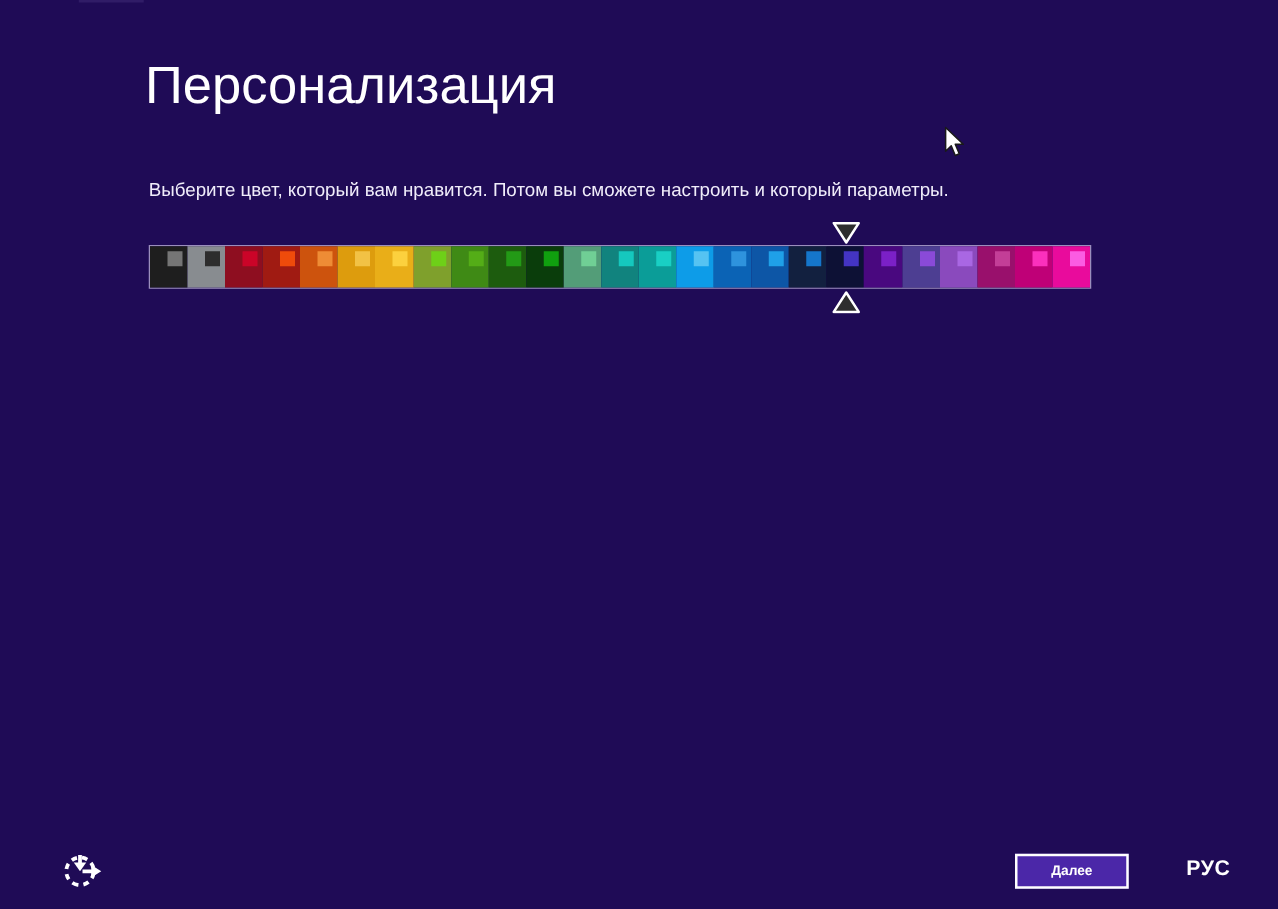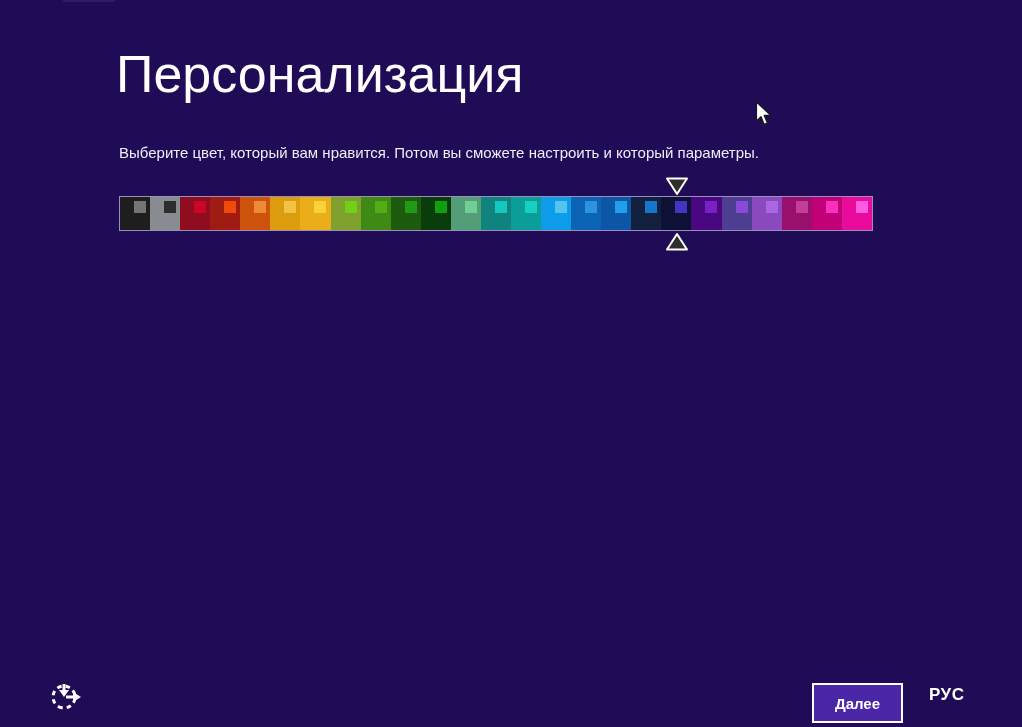--- a/index.html
+++ b/index.html
@@ -10,21 +10,21 @@
     color: #ffffff;
   }
 
   .top-artifact {
     position: absolute; left: 63px; top: 0; width: 52px; height: 2px;
     background: #35206b; opacity: .8;
   }
 
   .page-title {
     position: absolute; left: 116px; top: 44px;
-    font-size: 52px; font-weight: 300; letter-spacing: 0px;
+    font-size: 42px; font-weight: 300; letter-spacing: 0px;
     color: #ffffff; white-space: nowrap;
   }
 
   .page-subtitle {
     position: absolute; left: 119px; top: 144px;
     font-size: 15px; font-weight: 400; color: #f0edfa; white-space: nowrap;
   }
 
   .color-strip {
     position: absolute; left: 119px; top: 196px;
@@ -44,30 +44,30 @@
   .slider-arrow { position: absolute; left: 0; pointer-events: auto; cursor: pointer; }
   .slider-arrow.top { top: 177px; }
   .slider-arrow.bottom { top: 232px; }
 
   .ease-of-access {
     position: absolute; left: 48px; top: 678px; width: 36px; height: 36px;
     cursor: pointer;
   }
 
   .next-button {
-    position: absolute; left: 812px; top: 683px; width: 91px; height: 40px;
+    position: absolute; left: 812px; top: 683px; width: 91px; height: 28px;
     border: 2px solid #ffffff;
-    color: #ffffff; font-size: 15px; font-weight: 700;
+    color: #ffffff; font-size: 11px; font-weight: 700;
     display: flex; align-items: center; justify-content: center;
     font-family: "Liberation Sans", "DejaVu Sans", sans-serif;
     cursor: pointer;
   }
 
   .language-indicator {
-    position: absolute; left: 929px; top: 685px;
+    position: absolute; left: 949px; top: 685px;
     font-size: 17px; font-weight: 700; letter-spacing: .5px;
     cursor: pointer;
   }
 
   .mouse-cursor {
     position: absolute; left: 755px; top: 101px; pointer-events: none;
   }
 </style>
 </head>
 <body style="background: rgb(31, 11, 86);">

